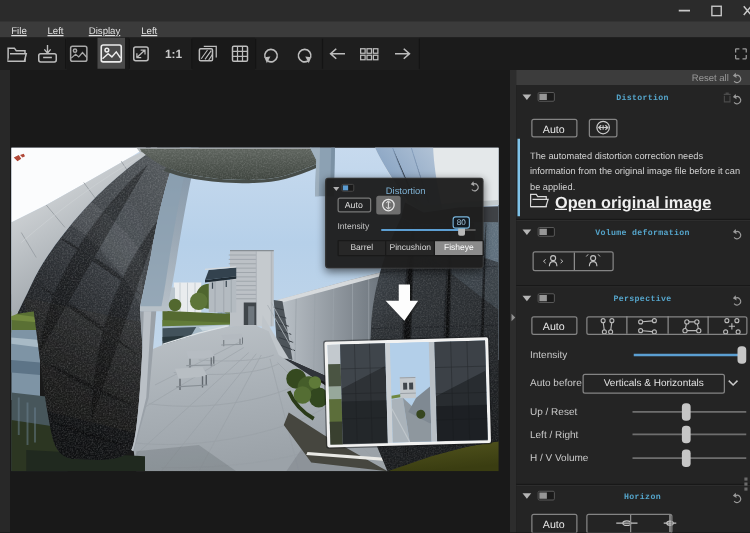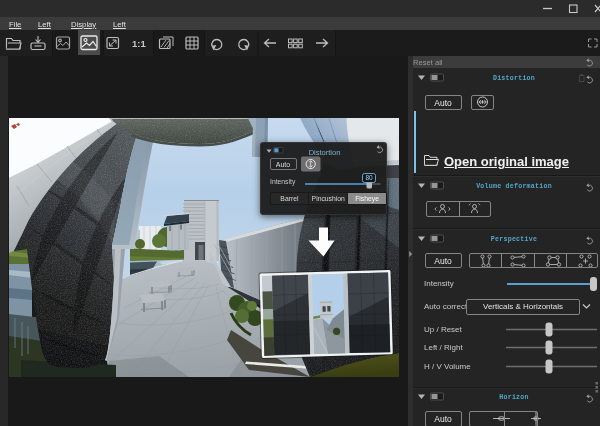--- a/index.html
+++ b/index.html
@@ -372,21 +372,21 @@
 
 </div>
 <div class="abs" id="leftstrip"></div>
 <div class="abs" id="divider">
     <svg width="5" height="370" style="position:absolute">
       <path d="M1.2,195 l3,3 l-3,3 z" fill="#909090"></path>
     </svg>
   </div>
 <div class="abs" id="panel">
 <div class="abs" style="left:0;top:0;width:187px;height:11.5px;background:#3c3c3c"></div>
-<div class="abs" style="left:0;top:2px;width:170px;font-size:7.6px;color:#999999">Reset all</div>
+<div class="abs" style="left:0;top:2px;width:170px;text-align:right;font-size:7.6px;color:#999999">Reset all</div>
 <div class="sep" style="top:118.5px"></div>
 <div class="sep" style="top:171.5px"></div>
 <div class="sep" style="top:330.5px"></div>
 <svg width="187" height="370" style="position:absolute;left:0;top:0">
 
  <g id="undo" stroke="#9b9b9b" fill="none" stroke-width="0.9">
   <path d="M175.3,4.5 a2.9,2.9 0 1 1 -1,4.4"></path>
         <path d="M175.5,2.2 l-2.2,2.4 l3,1.7" fill="#9b9b9b" stroke="none"></path>
  </g>
 
@@ -490,30 +490,31 @@
         <rect x="182.5" y="334" width="2.5" height="2.5"></rect>
       </g>
 </svg>
 <div class="abs cy" style="left:15px;top:18.5px;width:172px;text-align:center">Distortion</div>
 <div class="abs cy" style="left:15px;top:126.5px;width:172px;text-align:center">Volume deformation</div>
 <div class="abs cy" style="left:15px;top:179.5px;width:172px;text-align:center">Perspective</div>
 <div class="abs cy" style="left:15px;top:337.5px;width:172px;text-align:center">Horizon</div>
 <div class="btn" style="left:11.5px;top:38.5px;width:37px;height:15.5px;font-size:8.5px;line-height:14px">Auto</div>
 <div class="btn" style="left:58px;top:38.5px;width:23px;height:15.5px"></div>
 <div class="abs" style="left:0.5px;top:55px;width:2.5px;height:62px;background:#7fc2e8"></div>
+<div class="abs lbl" style="left:11px;top:62.5px;width:172px;line-height:12.5px;font-size:7.4px;color:#d2d2d2">The automated distortion correction needs information from the original image file before it can be applied.</div>
 <div class="abs" style="left:31px;top:98px;font-size:13px;font-weight:bold;color:#f0f0f0;text-decoration:underline">Open original image</div>
 <div class="btn" style="left:13px;top:145px;width:65px;height:15.5px"></div>
 <div class="abs" style="left:45.5px;top:145.8px;width:1px;height:14px;background:#8b8b8b"></div>
 <div class="btn" style="left:11.5px;top:196.5px;width:37px;height:15.5px;font-size:8.5px;line-height:14px">Auto</div>
 <div class="btn" style="left:56px;top:196.5px;width:129px;height:15.5px"></div>
 <div class="abs" style="left:88.3px;top:197.3px;width:1px;height:14px;background:#8b8b8b"></div>
 <div class="abs" style="left:120.5px;top:197.3px;width:1px;height:14px;background:#8b8b8b"></div>
 <div class="abs" style="left:152.8px;top:197.3px;width:1px;height:14px;background:#8b8b8b"></div>
 <div class="abs lbl" style="left:11px;top:223px">Intensity</div>
-<div class="abs lbl" style="left:11px;top:246px">Auto correct</div>
+<div class="abs lbl" style="left:11px;top:246px">Auto before</div>
 <div class="btn" style="left:53px;top:243px;width:114px;height:16px;font-size:8px;line-height:13px;color:#e2e2e2">Verticals &amp; Horizontals</div>
 <div class="abs lbl" style="left:11px;top:268.5px">Up / Reset</div>
 <div class="abs lbl" style="left:11px;top:286.5px">Left / Right</div>
 <div class="abs lbl" style="left:11px;top:305.5px">H / V Volume</div>
 <div class="btn" style="left:11.5px;top:355px;width:37px;height:16px;font-size:8.5px;line-height:15px">Auto</div>
 <div class="btn" style="left:56px;top:355px;width:69px;height:16px"></div>
 <div class="abs" style="left:90.5px;top:355.8px;width:1px;height:14px;background:#8b8b8b"></div>
 </div>
 <div class="abs" id="dlg" style="left:260px;top:142px;width:127px;height:73px;background:rgba(30,30,30,0.97);border-radius:3px;box-shadow:0 2px 7px rgba(0,0,0,0.55);border:1px solid rgba(70,70,70,0.5);box-sizing:border-box">
  <svg width="127" height="73" style="position:absolute;left:0;top:0">

